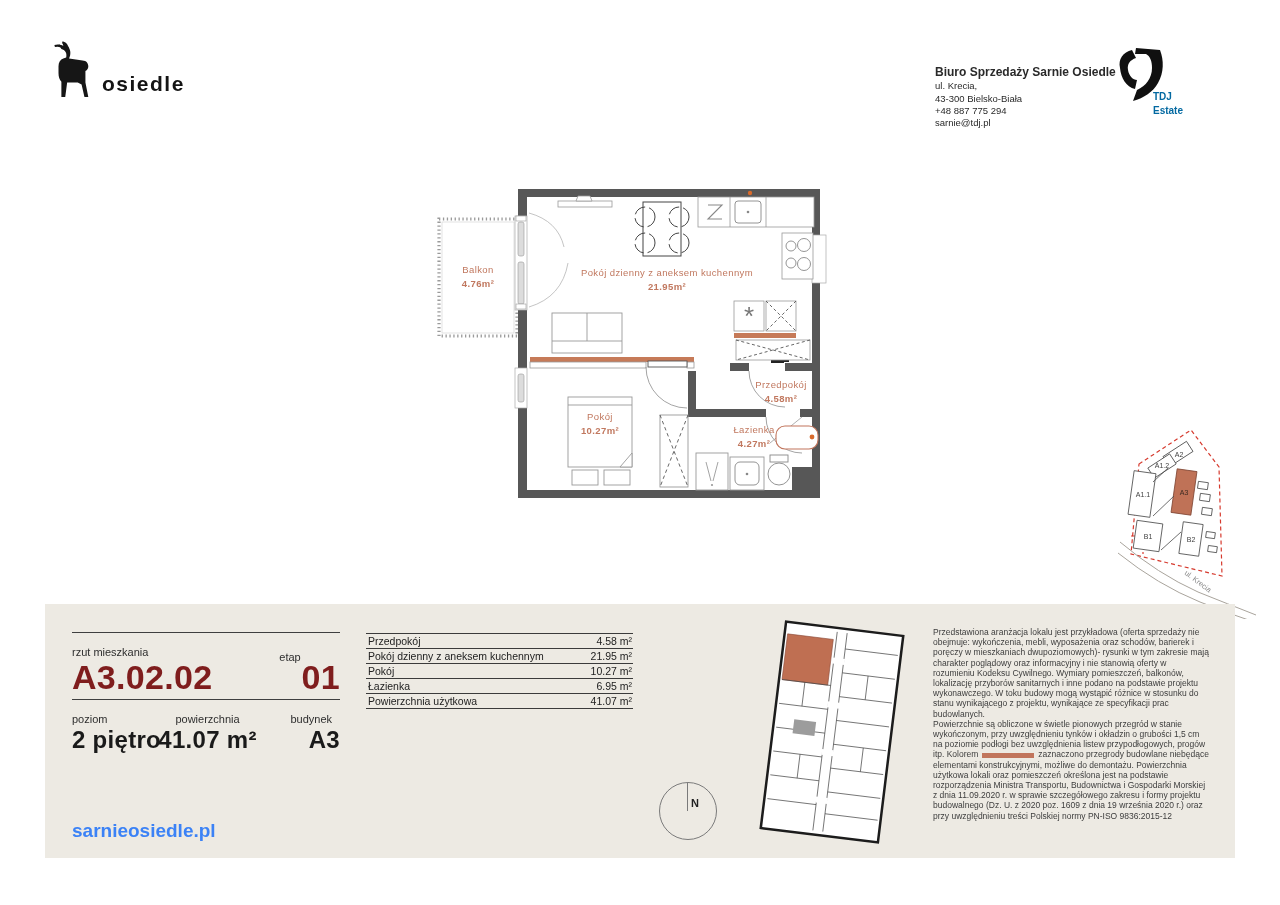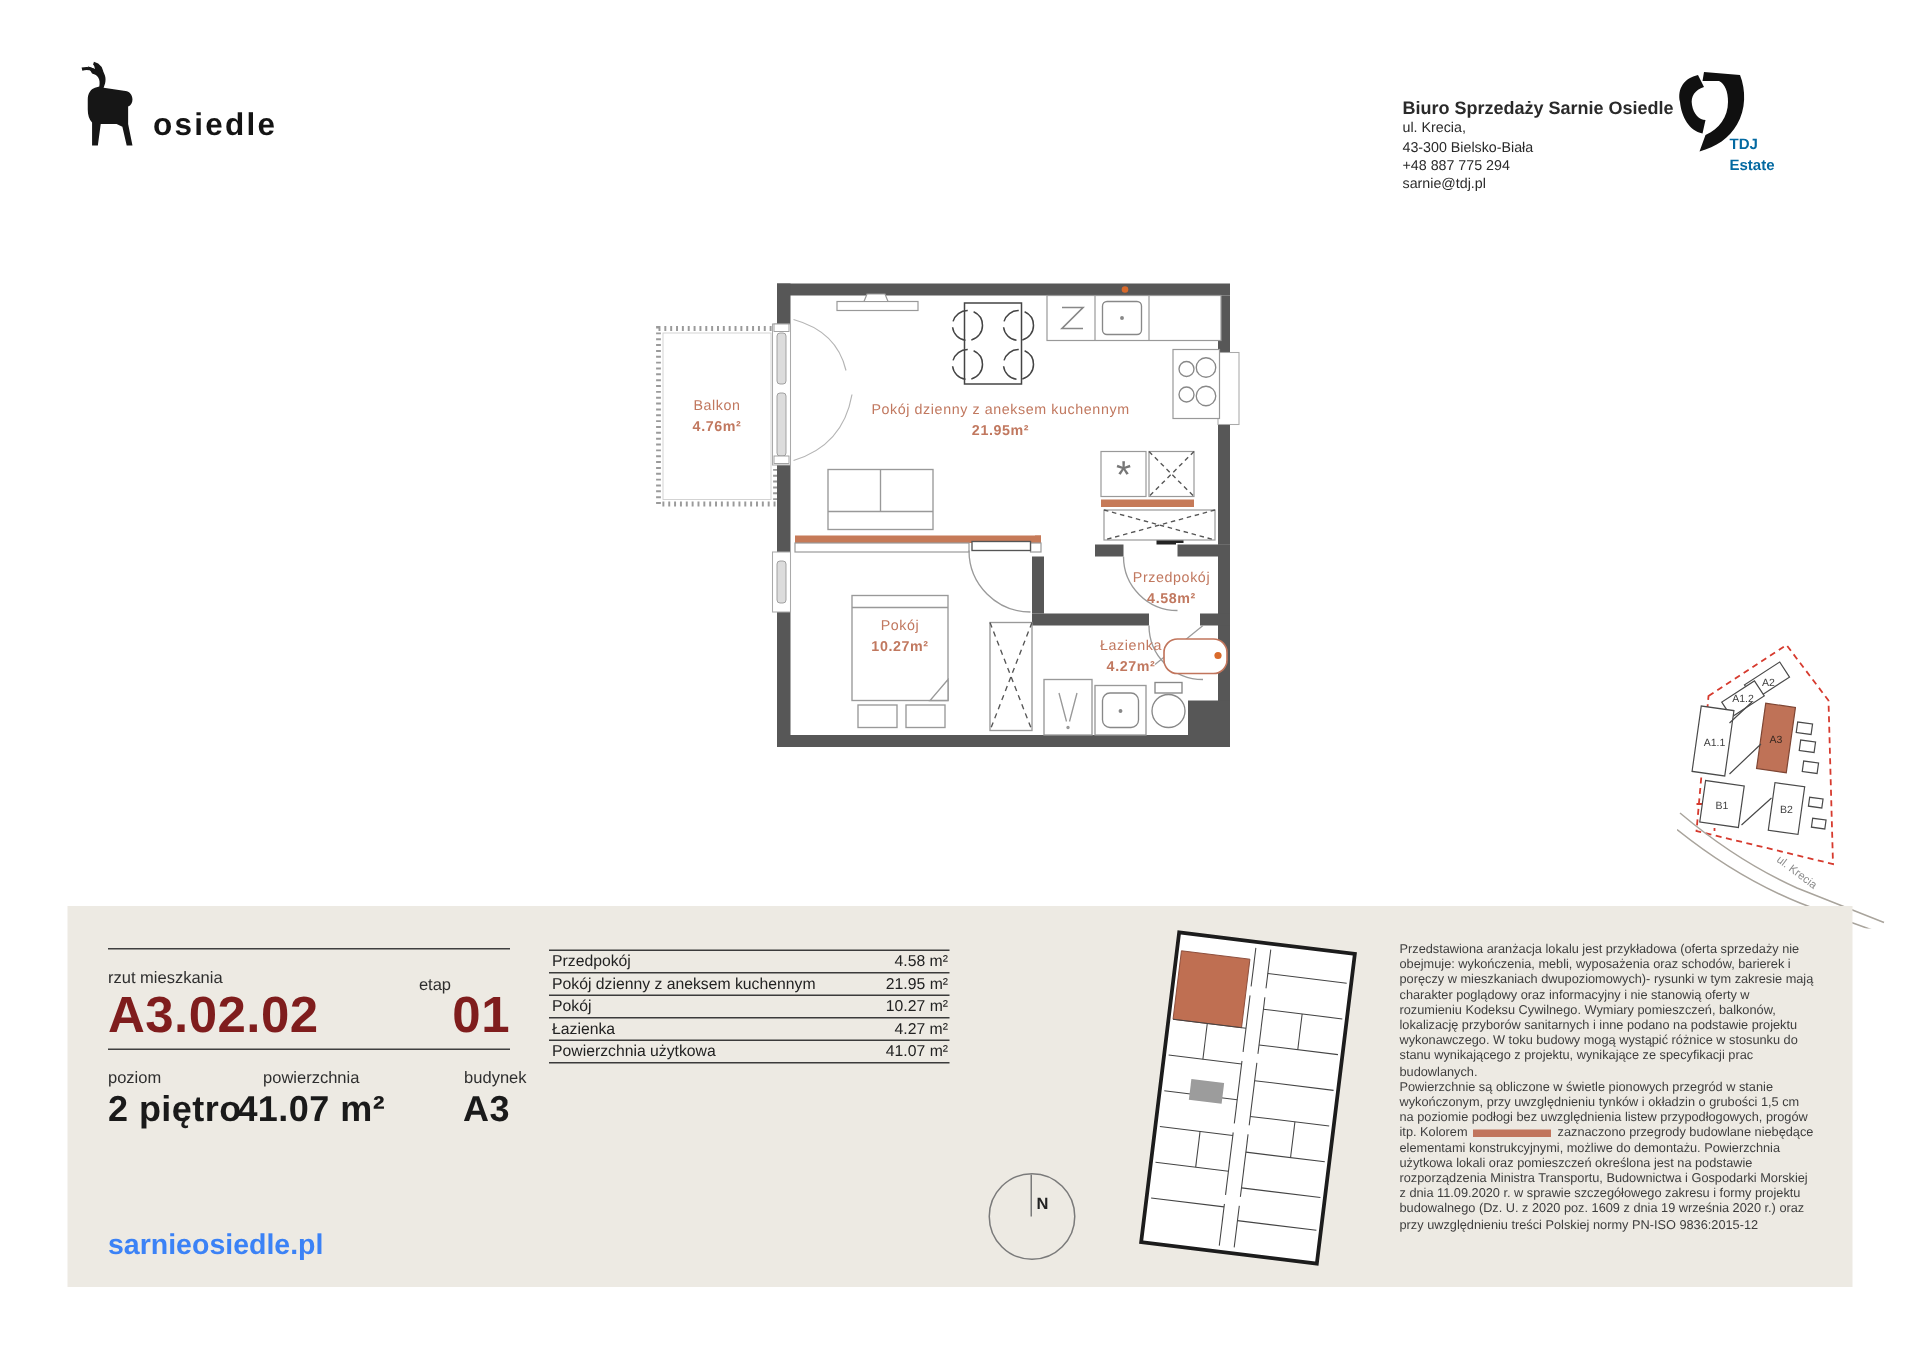--- a/index.html
+++ b/index.html
@@ -256,40 +256,40 @@
 <div class="abs hline" style="left:72px;top:632px;width:268px"></div>
 <div class="abs lbl" style="left:72px;top:646px">rzut mieszkania</div>
 <div class="abs big" style="left:72px;top:658px">A3.02.02</div>
 <div class="abs lbl" style="left:240px;top:651px;width:100px;text-align:center">etap</div>
 <div class="abs big" style="left:240px;top:658px;width:100px;text-align:right">01</div>
 <div class="abs hline" style="left:72px;top:699px;width:268px"></div>
 <div class="abs lbl" style="left:72px;top:713px">poziom</div>
 <div class="abs big2" style="left:72px;top:726px">2 piętro</div>
 <div class="abs lbl" style="left:145px;top:713px;width:125px;text-align:center">powierzchnia</div>
 <div class="abs big2" style="left:145px;top:726px;width:125px;text-align:center">41.07 m²</div>
-<div class="abs lbl" style="left:251px;top:713px;width:100px;text-align:right">budynek</div>
+<div class="abs lbl" style="left:232px;top:713px;width:100px;text-align:right">budynek</div>
 <div class="abs big2" style="left:240px;top:726px;width:100px;text-align:right">A3</div>
 <div class="abs website" style="left:72px;top:820px">sarnieosiedle.pl</div>
 
 <div class="abs tbl">
   <div class="trow">
     <span>Przedpokój</span>
     <span>4.58 m²</span>
   </div>
   <div class="trow">
     <span>Pokój dzienny z aneksem kuchennym</span>
     <span>21.95 m²</span>
   </div>
   <div class="trow">
     <span>Pokój</span>
     <span>10.27 m²</span>
   </div>
   <div class="trow">
     <span>Łazienka</span>
-    <span>4.27 m²</span>
+    <span>6.95 m²</span>
   </div>
   <div class="trow">
     <span>Powierzchnia użytkowa</span>
     <span>41.07 m²</span>
   </div>
 </div>
 
 <div class="abs compass">
   <div class="needle"></div>
   <div class="n">N</div>

